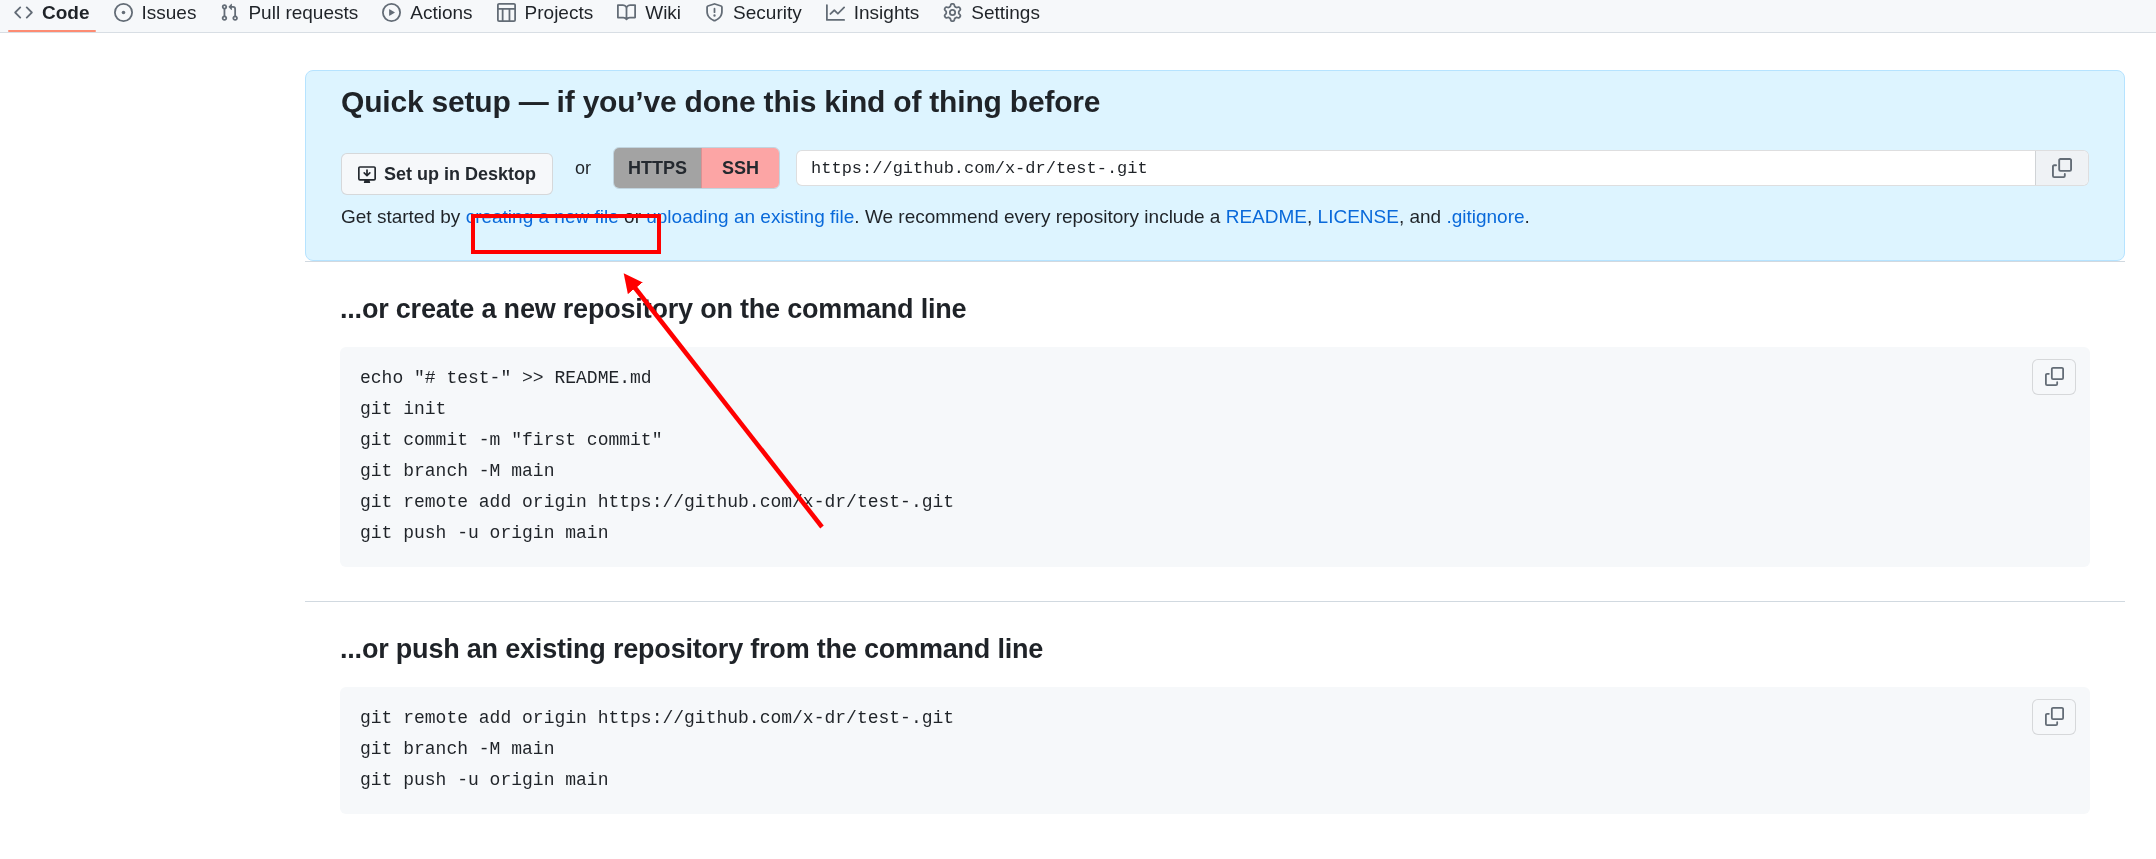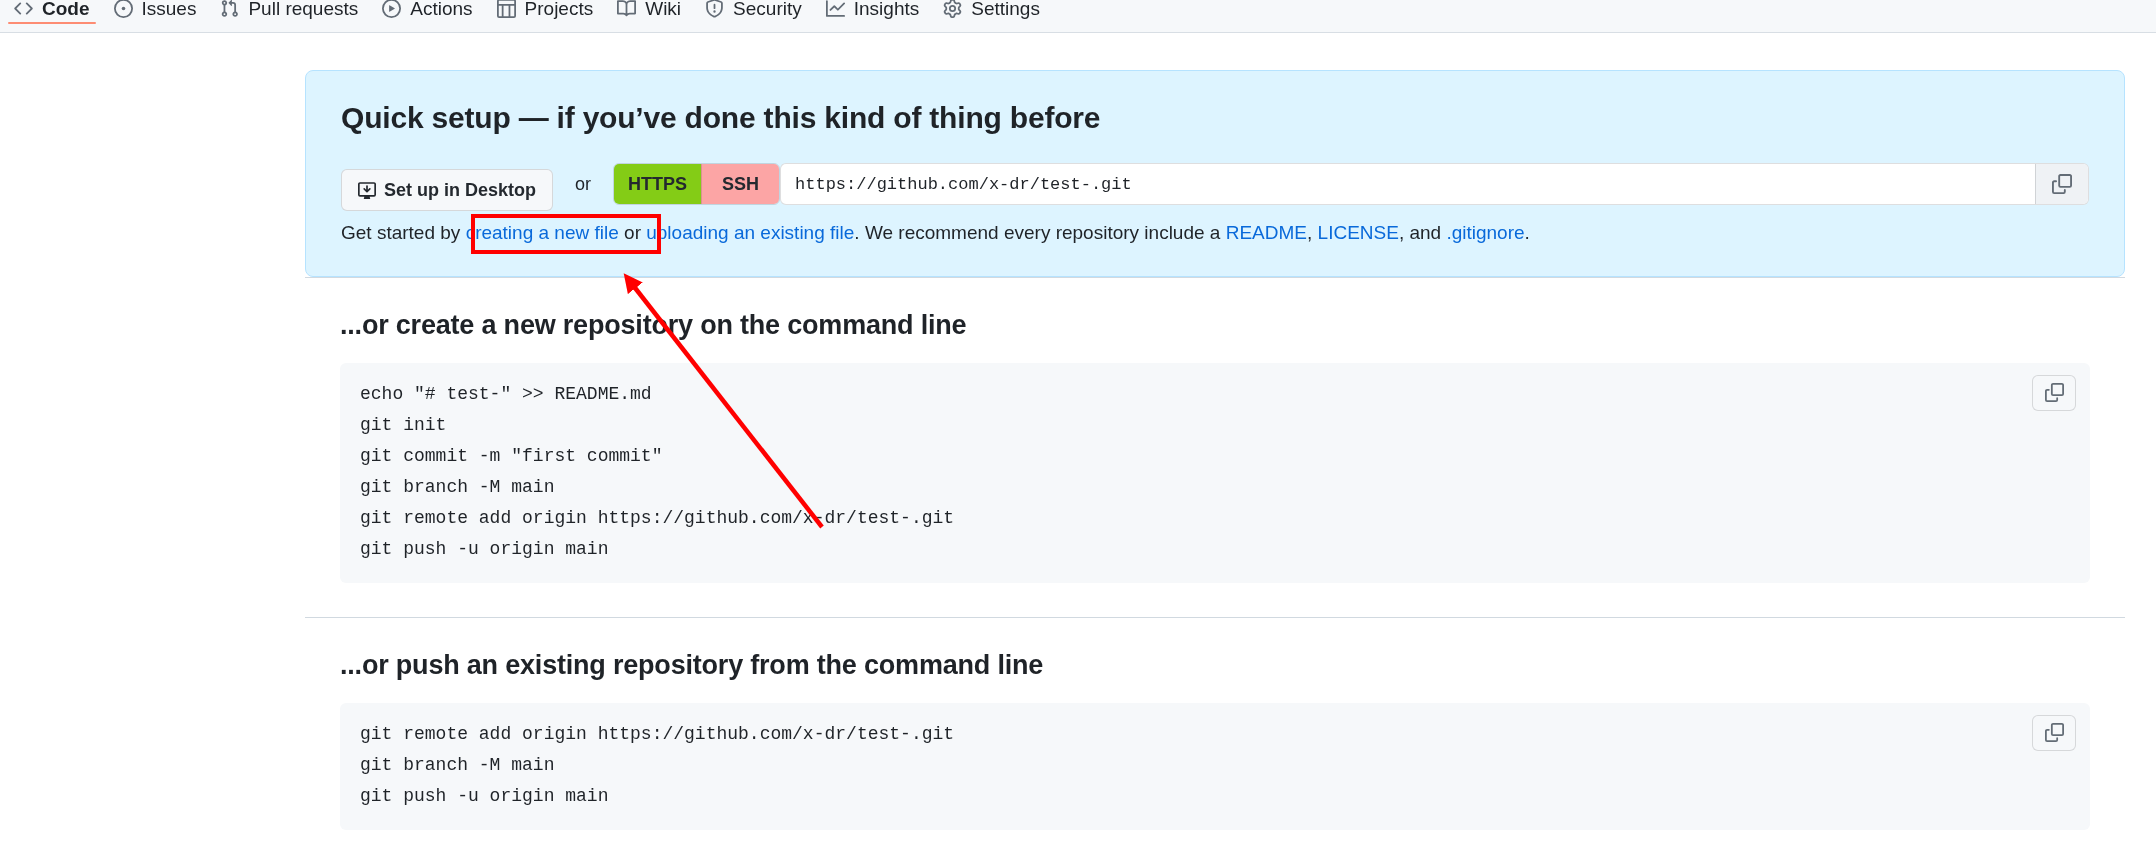--- a/index.html
+++ b/index.html
@@ -26,21 +26,21 @@
     border-bottom: 1px solid #d8dee4;
     box-sizing: border-box;
     display: flex;
     align-items: flex-start;
     padding-left: 2px;
   }
   .nav-item {
     display: flex;
     align-items: center;
     gap: 9px;
-    height: 23px;
+    height: 31px;
     padding: 0 12px;
     font-size: 19px;
     color: #1f2328;
     white-space: nowrap;
     position: relative;
     cursor: pointer;
     box-sizing: border-box;
   }
   .nav-item .nav-label { line-height: 1; position: relative; top: -3px; }
   .nav-item .nav-ico { display: flex; align-items: center; position: relative; top: -3px; }
@@ -63,21 +63,21 @@
     left: 305px;
     width: 1820px;
   }
 
   
   .quick-setup {
     margin-top: 37px;
     background: #ddf4ff;
     border: 1px solid #b6e3ff;
     border-radius: 8px;
-    padding: 30px 35px 28px 35px;
+    padding: 14px 35px 28px 35px;
     box-sizing: border-box;
   }
   .qs-title {
     font-size: 30px;
     font-weight: bold;
     letter-spacing: -0.2px;
     color: #1f2328;
     margin: 0 0 22px 0;
   }
   .qs-row {
@@ -121,28 +121,29 @@
     justify-content: center;
     min-width: 78px;
     padding: 0 14px;
     font-size: 18px;
     font-weight: bold;
     color: #24292f;
     background: #fca5a5;
     cursor: pointer;
     box-sizing: border-box;
   }
-  .proto-btn.selected { background: #84cc16; }
+  .proto-btn.selected { background: #a3a3a3; }
   .proto-btn + .proto-btn { border-left: 1px solid rgba(31,35,40,0.15); }
 
   .url-wrap {
     display: flex;
     align-items: stretch;
+    margin-left: 16px;
     flex: 1;
-    height: 42px;
+    height: 36px;
     border: 1px solid rgba(31,35,40,0.15);
     border-radius: 6px;
     background: #ffffff;
     overflow: hidden;
     box-sizing: border-box;
   }
   .url-input {
     flex: 1;
     border: 0;
     outline: none;

